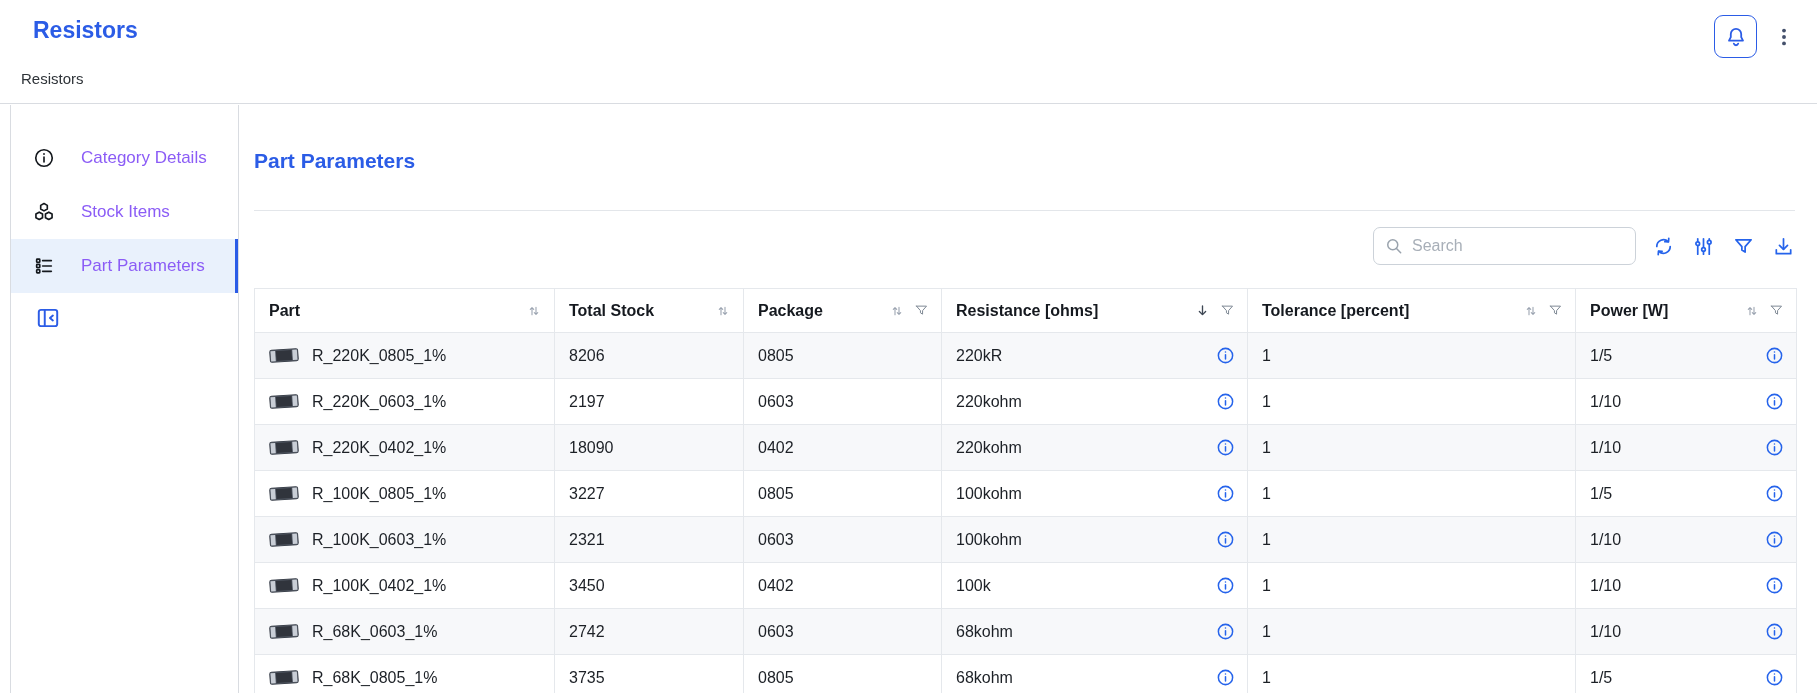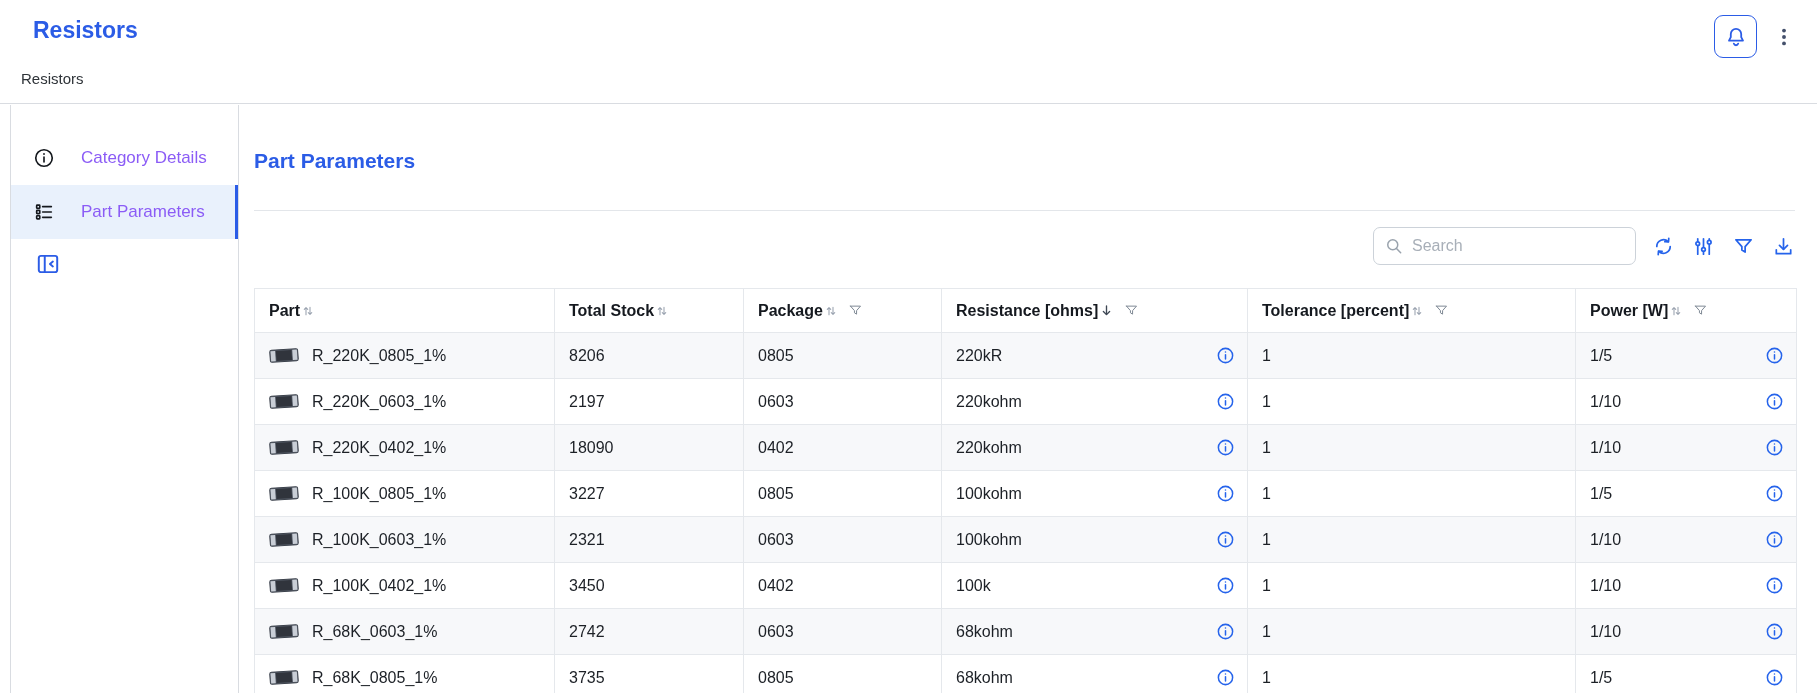--- a/index.html
+++ b/index.html
@@ -40,21 +40,21 @@
   thead th{height:44px;background:#fff;font-weight:700;font-size:16px;color:#15191f;text-align:left}
   tbody td{height:46px;color:#1c2026}
   tbody tr:nth-child(odd){background:var(--stripe)}
   tbody tr:nth-child(even){background:#fff}
   th:nth-child(1){width:300px}
   th:nth-child(2){width:189px}
   th:nth-child(3){width:198px}
   th:nth-child(4){width:306px}
   th:nth-child(5){width:328px}
   th:nth-child(6){width:221px}
-  .th-inner{display:flex;align-items:center;gap:0}
+  .th-inner{display:flex;align-items:center;justify-content:space-between;gap:0}
   .th-icons{display:flex;align-items:center;gap:9px}
   .muted{color:#9aa3b0}
   .muted2{color:#7e8894}
   .sort-active{color:#3e4754}
   .cell-flex{display:flex;align-items:center;gap:13px}
   .cell-between{display:flex;align-items:center;justify-content:space-between}
   .chip{width:30px;height:17px;transform:rotate(-4deg)}
   .accent{color:var(--info)}
 </style>
 </head>
@@ -89,20 +89,30 @@
   <nav class="sidebar">
     <div class="side-item">
         <span class="i " style="width:22px;height:22px">
           <svg viewBox="0 0 24 24" fill="none" stroke="currentColor" stroke-width="1.8" stroke-linecap="round" stroke-linejoin="round">
             <circle cx="12" cy="12" r="9"></circle>
             <line x1="12" y1="11" x2="12" y2="16.4"></line>
             <circle cx="12" cy="7.6" r="1" fill="currentColor" stroke="none"></circle>
           </svg>
         </span>
         <span class="side-label">Category Details</span>
+      </div>
+      <div class="side-item">
+        <span class="i " style="width:22px;height:22px">
+          <svg viewBox="0 0 24 24" fill="none" stroke="currentColor" stroke-width="1.8" stroke-linecap="round" stroke-linejoin="round">
+            <path d="M12 2.8l3.6 2v4l-3.6 2-3.6-2v-4z"></path>
+            <path d="M6.8 12.2l3.6 2v4l-3.6 2-3.6-2v-4z"></path>
+            <path d="M17.2 12.2l3.6 2v4l-3.6 2-3.6-2v-4z"></path>
+          </svg>
+        </span>
+        <span class="side-label">Stock Items</span>
       </div>
       <div class="side-item active">
         <span class="i " style="width:22px;height:22px">
           <svg viewBox="0 0 24 24" fill="none" stroke="currentColor" stroke-width="1.8" stroke-linecap="round" stroke-linejoin="round">
             <rect x="4" y="4.5" width="3.4" height="3.4" rx="0.6"></rect>
             <line x1="10.5" y1="6.2" x2="20" y2="6.2"></line>
             <rect x="4" y="10.3" width="3.4" height="3.4" rx="0.6"></rect>
             <line x1="10.5" y1="12" x2="20" y2="12"></line>
             <rect x="4" y="16.1" width="3.4" height="3.4" rx="0.6"></rect>
             <line x1="10.5" y1="17.8" x2="20" y2="17.8"></line>

